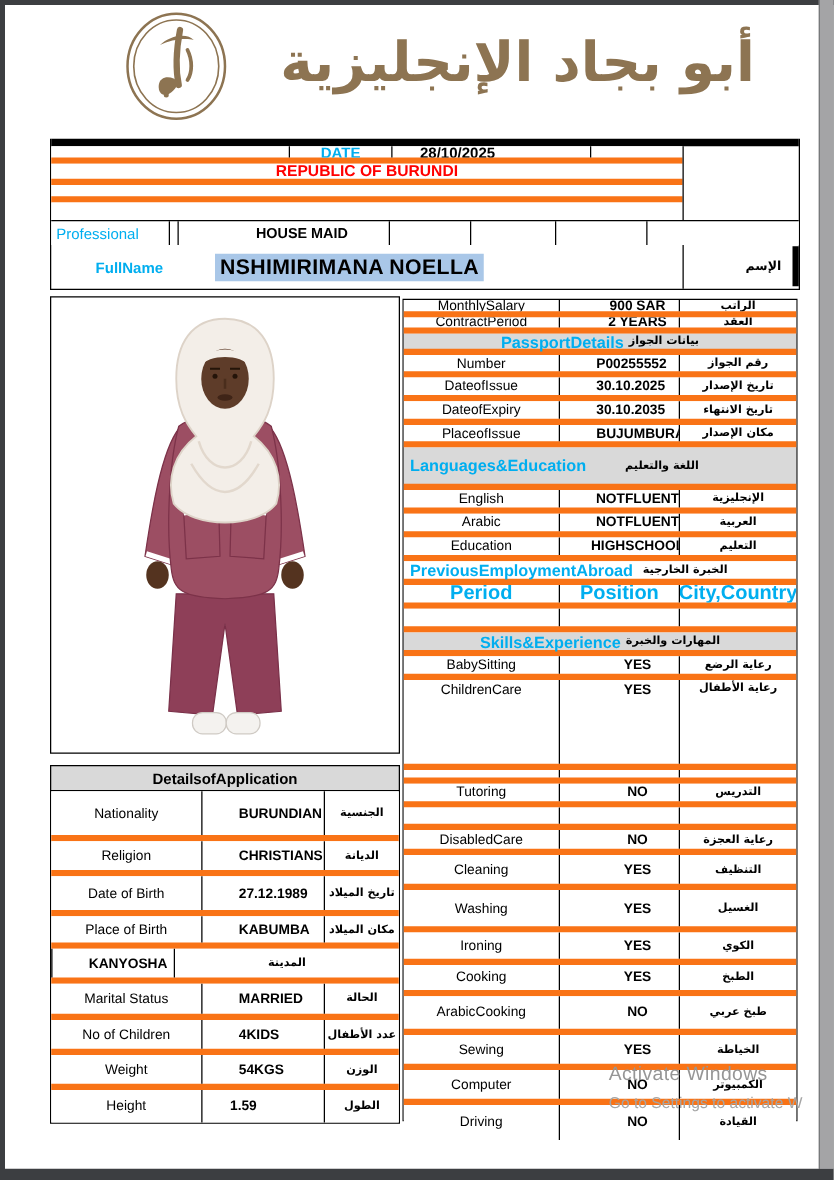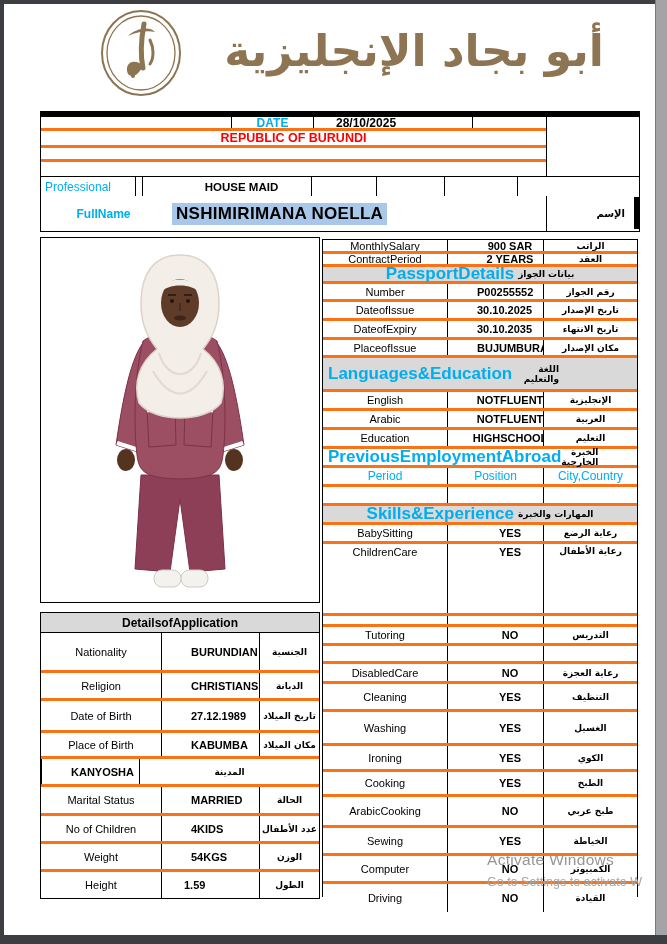--- a/index.html
+++ b/index.html
@@ -9,21 +9,21 @@
   
   .edge-top{left:0;top:0;width:667px;height:4px;background:#3c3e41;}
   .edge-left{left:0;top:0;width:4px;height:944px;background:#3c3e41;}
   .edge-bottom{left:0;top:935px;width:667px;height:9px;background:#3c3e41;z-index:60;}
   .edge-right{left:655px;top:0;width:12px;height:935px;background:#a4a4a6;z-index:60;border-left:1px solid #77797b;}
   
   .title-ar{left:186px;top:12px;width:456px;height:76px;display:flex;align-items:center;justify-content:center;
             font-family:"DejaVu Sans",sans-serif;font-size:44px;font-weight:bold;color:#8d7452;direction:rtl;}
   .logo{left:100px;top:9px;width:82px;height:88px;}
   
-  .rr{display:flex;box-sizing:border-box;border-bottom:3px solid #f97316;background:#fff;}
+  .rr{display:flex;box-sizing:border-box;border-bottom:5px solid #f97316;background:#fff;}
   .nb{border-bottom:none;}
   .cc{box-sizing:border-box;display:flex;align-items:center;justify-content:center;overflow:hidden;}
   .bl{border-left:1px solid #000;}
   .left-al{justify-content:flex-start;padding-left:8px;}
   .lbl{font-size:11px;color:#000;}
   .val{font-size:11px;font-weight:bold;color:#000;padding-left:29px;}
   .cyan{color:#00AEEF;}
   .red{color:#FF0000;}
   .hdr{background:#D9D9D9;}
   .ar{font-family:"DejaVu Sans",sans-serif;font-size:9px;font-weight:bold;direction:rtl;color:#000;}
@@ -52,22 +52,22 @@
   
   .photocell{left:40px;top:237px;width:280px;height:366px;border:1px solid #000;display:flex;align-items:flex-start;justify-content:center;background:#fff;}
   
   .rtable{left:322px;top:239px;width:316px;height:658px;border:1px solid #000;background:#fff;}
   .rc1{width:124px;}
   .rc2{width:96px;}
   .rc3{flex:1;}
   .topal{align-items:flex-start;padding-top:2px;}
   .sec-center{display:flex;align-items:center;justify-content:center;gap:4px;width:100%;}
   .sec-left{display:flex;align-items:center;width:100%;padding-left:5px;box-sizing:border-box;}
-  .sec-title{font-size:17px;font-weight:bold;}
-  .colhead{font-size:12px;font-weight:normal;}
+  .sec-title{font-size:13px;font-weight:bold;}
+  .colhead{font-size:16px;font-weight:bold;}
   
   .ldheader{left:40px;top:612px;width:280px;height:21px;border:1px solid #000;background:#D9D9D9;
             display:flex;align-items:center;justify-content:center;font-size:12px;font-weight:bold;}
   .ltable{left:40px;top:632px;width:280px;height:267px;border:1px solid #000;background:#fff;}
   .lc1{width:120px;}
   .lc2{width:98px;}
   .lc3{flex:1;}
   
   .wm1{left:487px;top:851px;font-size:15.5px;color:#969696;letter-spacing:.3px;z-index:50;}
   .wm2{left:487px;top:875px;font-size:12.5px;color:#a5a5a5;white-space:nowrap;z-index:50;}

